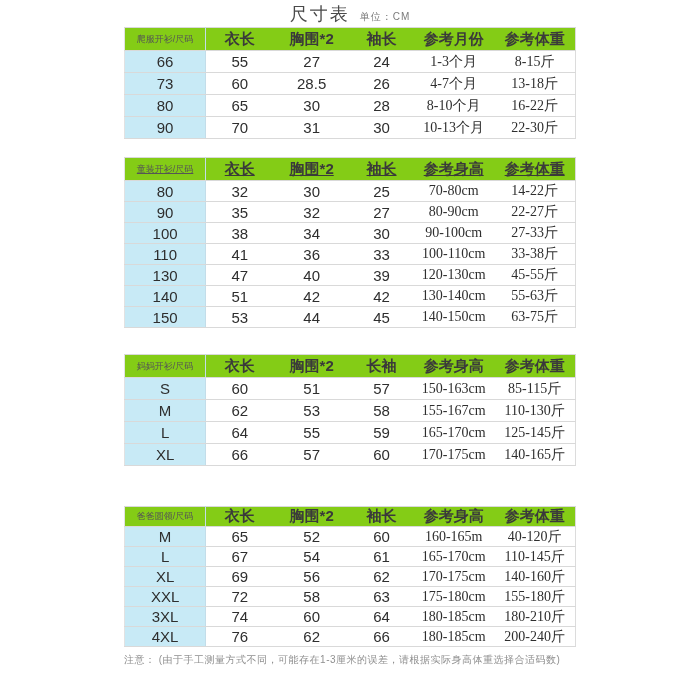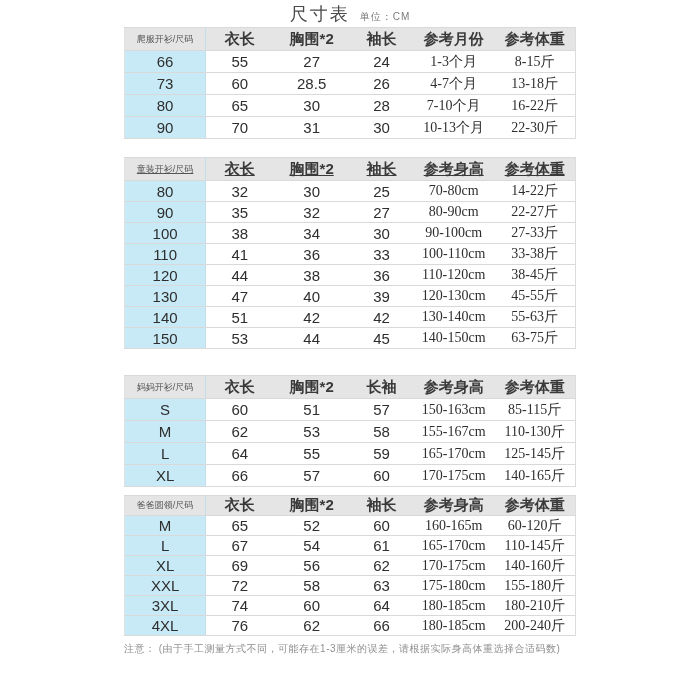--- a/index.html
+++ b/index.html
@@ -14,35 +14,35 @@
 
   table.size-table { width: 100%; border-collapse: collapse; table-layout: fixed; }
   table.size-table th, table.size-table td {
     text-align: center; vertical-align: middle;
     border-top: 1px solid #d9d9d9; border-bottom: 1px solid #d9d9d9;
     overflow: hidden; white-space: nowrap;
   }
   table.size-table { border-left: 1px solid #e2e2e2; border-right: 1px solid #dcdcdc; }
 
   
-  table.size-table thead th { background: #e5e5e5; font-size: 15px; font-weight: 700; color: #3a3a3a; }
+  table.size-table thead th { background: #84cc16; font-size: 15px; font-weight: 700; color: #3a3a3a; }
   table.size-table thead th.rowlabel-head { font-size: 9px; font-weight: 400; color: #555; }
 
   
   table.size-table .rowlabel { background: #c8eaf6; border-right: 1px solid #c3dde9; font-size: 15px; color: #2e2e2e; }
   table.size-table thead th.rowlabel-head { border-right: 1px solid #c3dde9; }
 
   table.size-table td.value-cell { background: #ffffff; font-size: 15px; color: #2e2e2e; }
   table.size-table td.ref { font-size: 14px; font-family: Liberation Serif, serif; }
 
   
   table.s0 { margin-top: 0px; }  table.s0 th { height: 23px; } table.s0 td { height: 22px; }
   table.s1 { margin-top: 18px; } table.s1 th { height: 23px; text-decoration: underline; } table.s1 td { height: 21px; }
   table.s2 { margin-top: 26px; border-radius: 20px; } table.s2 th { height: 23px; } table.s2 td { height: 22px; }
-  table.s3 { margin-top: 8px; } table.s3 th { height: 20px; } table.s3 td { height: 20px; }
+  table.s3 { margin-top: 40px; } table.s3 th { height: 20px; } table.s3 td { height: 20px; }
 
   .note { margin-top: 6px; font-size: 10px; color: #8f8f8f; letter-spacing: 0.5px; }
 </style>
 </head>
 <body>
 
 <div class="page">
   <div class="sheet">
 
     <div class="title-row">
@@ -84,21 +84,21 @@
               <td class="value-cell">28.5</td>
               <td class="value-cell">26</td>
               <td class="value-cell ref">4-7个月</td>
               <td class="value-cell ref">13-18斤</td>
             </tr>
             <tr>
               <td class="rowlabel">80</td>
               <td class="value-cell">65</td>
               <td class="value-cell">30</td>
               <td class="value-cell">28</td>
-              <td class="value-cell ref">7-10个月</td>
+              <td class="value-cell ref">8-10个月</td>
               <td class="value-cell ref">16-22斤</td>
             </tr>
             <tr>
               <td class="rowlabel">90</td>
               <td class="value-cell">70</td>
               <td class="value-cell">31</td>
               <td class="value-cell">30</td>
               <td class="value-cell ref">10-13个月</td>
               <td class="value-cell ref">22-30斤</td>
             </tr>
@@ -150,28 +150,20 @@
             </tr>
             <tr>
               <td class="rowlabel">110</td>
               <td class="value-cell">41</td>
               <td class="value-cell">36</td>
               <td class="value-cell">33</td>
               <td class="value-cell ref">100-110cm</td>
               <td class="value-cell ref">33-38斤</td>
             </tr>
             <tr>
-              <td class="rowlabel">120</td>
-              <td class="value-cell">44</td>
-              <td class="value-cell">38</td>
-              <td class="value-cell">36</td>
-              <td class="value-cell ref">110-120cm</td>
-              <td class="value-cell ref">38-45斤</td>
-            </tr>
-            <tr>
               <td class="rowlabel">130</td>
               <td class="value-cell">47</td>
               <td class="value-cell">40</td>
               <td class="value-cell">39</td>
               <td class="value-cell ref">120-130cm</td>
               <td class="value-cell ref">45-55斤</td>
             </tr>
             <tr>
               <td class="rowlabel">140</td>
               <td class="value-cell">51</td>
@@ -263,21 +255,21 @@
               <th>参考体重</th>
             </tr>
           </thead>
           <tbody>
             <tr>
               <td class="rowlabel">M</td>
               <td class="value-cell">65</td>
               <td class="value-cell">52</td>
               <td class="value-cell">60</td>
               <td class="value-cell ref">160-165m</td>
-              <td class="value-cell ref">60-120斤</td>
+              <td class="value-cell ref">40-120斤</td>
             </tr>
             <tr>
               <td class="rowlabel">L</td>
               <td class="value-cell">67</td>
               <td class="value-cell">54</td>
               <td class="value-cell">61</td>
               <td class="value-cell ref">165-170cm</td>
               <td class="value-cell ref">110-145斤</td>
             </tr>
             <tr>

